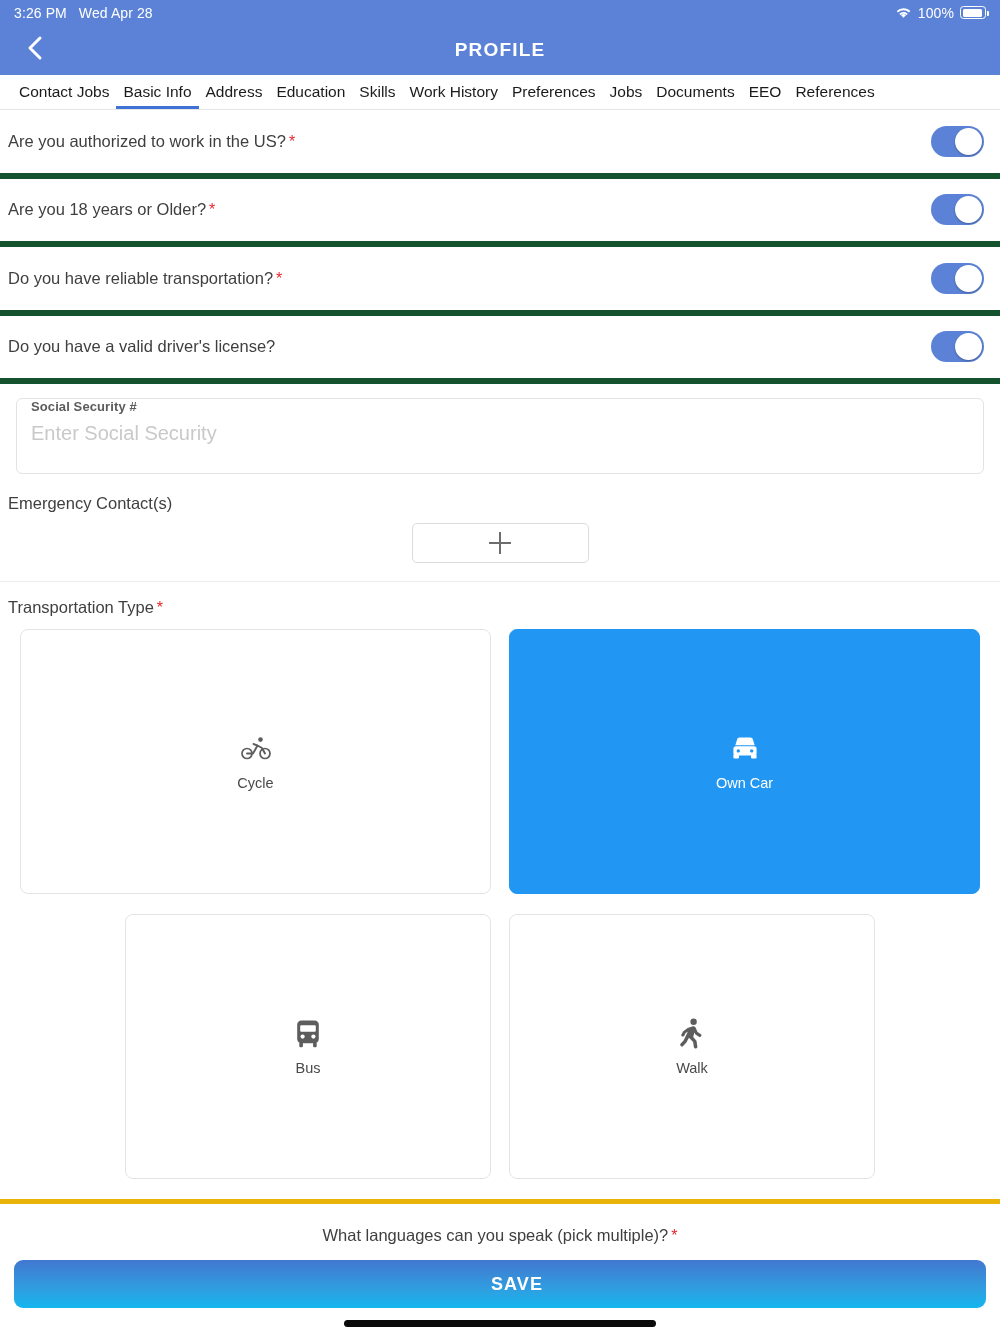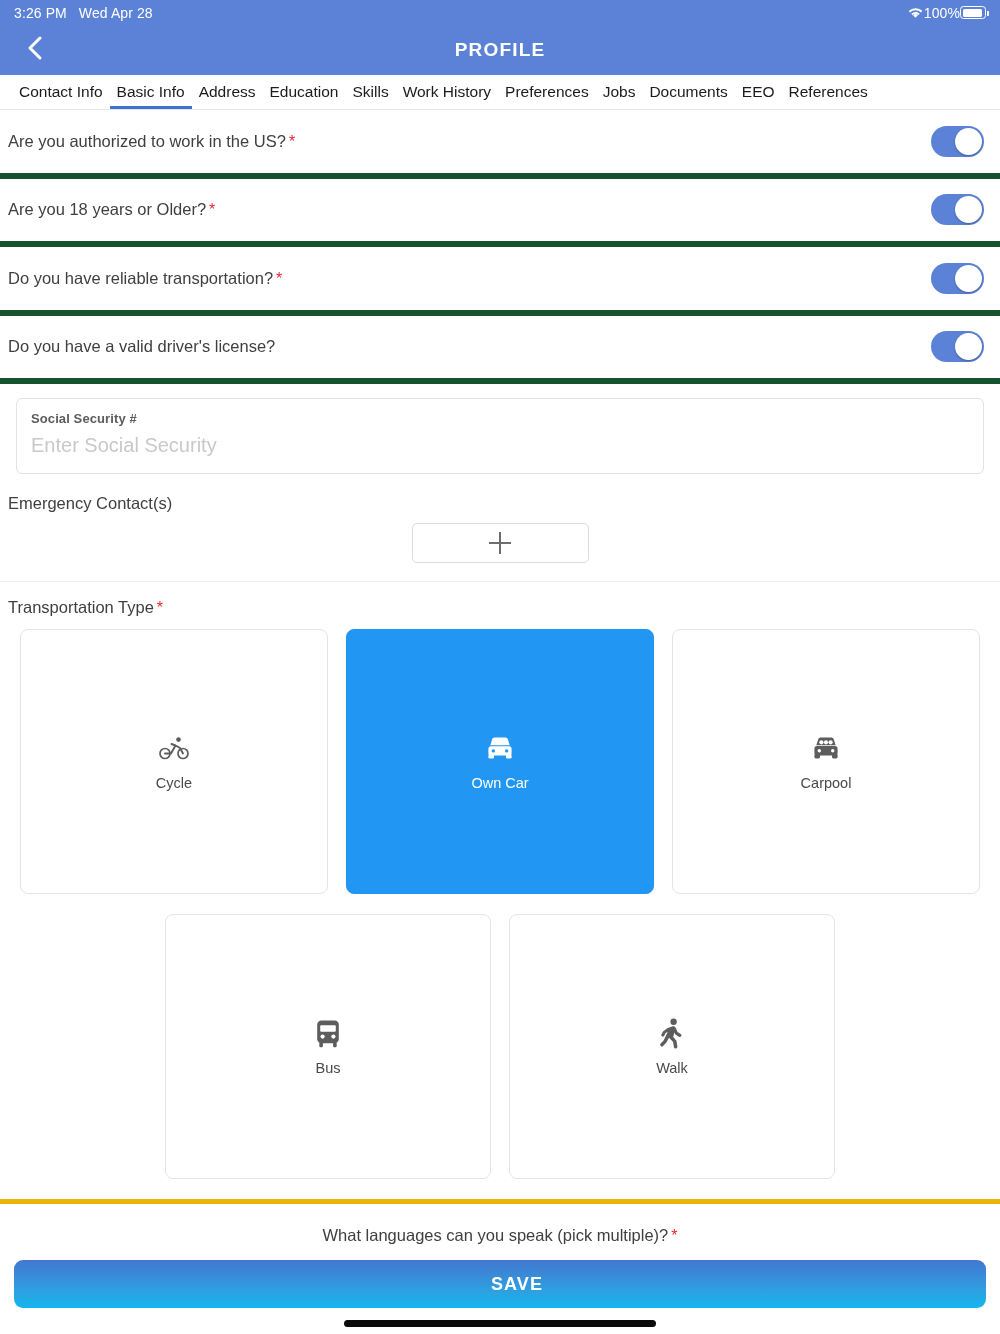--- a/index.html
+++ b/index.html
@@ -11,21 +11,21 @@
   }
   .screen { position: relative; width: 1000px; height: 1334px; background:#fff; }
 
   
   .statusbar {
     height: 25px; background:#5b82d6; color:#fff;
     display:flex; align-items:center; justify-content:space-between;
     padding: 0 14px; font-size: 14px; letter-spacing:.1px;
   }
   .sb-left { display:flex; align-items:center; gap:12px; }
-  .sb-right { display:flex; align-items:center; gap:0; }
+  .sb-right { display:flex; align-items:center; gap:6px; }
   .wifi-icon svg { display:block; }
   .batt {
     width:26px; height:13px; border:1.6px solid #ffffff; border-radius:3.5px;
     position:relative; display:inline-block;
   }
   .batt::after{
     content:""; position:absolute; right:-3.5px; top:3.5px;
     width:2px; height:5px; background:#fff; border-radius:0 1px 1px 0;
   }
   .batt i{ position:absolute; left:1.5px; top:1.5px; bottom:1.5px; width:19px;
@@ -71,21 +71,21 @@
     position:relative; cursor:pointer; flex:none;
   }
   .switch .knob{
     position:absolute; top:2px; left:24px; width:27px; height:27px;
     border-radius:50%; background:#fff; box-shadow:0 1px 2px rgba(0,0,0,.28);
   }
 
   
   .ssn-wrap{ padding:14px 16px 0 16px; }
   .ssn-box{
-    border:1px solid #e3e3e3; border-radius:6px; padding:12px 14px 14px 14px;
+    border:1px solid #e3e3e3; border-radius:6px; padding:0 14px 14px 14px;
     background:#fff; min-height:76px;
   }
   .ssn-label{ font-size:13px; font-weight:700; color:#5c5c5c; letter-spacing:.1px;}
   .ssn-input{
     border:none; outline:none; width:100%; margin-top:8px;
     font-family:"Liberation Sans", sans-serif; font-size:20px; color:#701a75;
     background:transparent;
   }
   .ssn-input::placeholder{ color:#c9c9c9; }
 
@@ -108,21 +108,21 @@
 
   
   .tt-label{ font-size:16.5px; color:#3f3f3f; padding:16px 0 0 8px; }
   .tt-row{ display:flex; gap:18px; padding:12px 20px 0 20px; }
   .tt-row.second{ justify-content:center; padding-top:20px; }
   .tcard{
     flex:1; height:265px; border:1px solid #e4e4e4; border-radius:8px;
     background:#fff; display:flex; flex-direction:column;
     align-items:center; justify-content:center; cursor:pointer;
   }
-  .tt-row.second .tcard{ flex:none; width:326px; }
+  .tt-row.second .tcard{ flex:none; width:366px; }
   .tcard.selected{ background:#2196f3; border-color:#2196f3; }
   .tcard .ico{ color:#5d5d5d; display:flex; align-items:center; justify-content:center; height:34px;}
   .tcard.selected .ico{ color:#ffffff; }
   .tcard .cap{ margin-top:9px; font-size:14.5px; color:#4a4a4a; }
   .tcard.selected .cap{ color:#ffffff; }
 
   
   .lang-sec{ border-top:5px solid #eab308; margin-top:20px; padding-top:22px; }
   .lang-q{ text-align:center; font-size:16.5px; color:#3f3f3f; }
   .chips{ display:flex; gap:18px; padding:22px 20px 0 20px; }
@@ -177,21 +177,21 @@
       <span>
         <svg width="20" height="28" viewBox="0 0 20 28">
           <polyline points="15,4 5,14 15,24" fill="none" stroke="#ffffff" stroke-width="3" stroke-linecap="round" stroke-linejoin="round"></polyline>
         </svg>
       </span>
     </div>
     <div class="page-title">PROFILE</div>
   </div>
 
   <div class="tabbar">
-    <div class="tab">Contact Info</div>
+    <div class="tab">Contact Jobs</div>
     <div class="tab active">Basic Info</div>
     <div class="tab">Address</div>
     <div class="tab">Education</div>
     <div class="tab">Skills</div>
     <div class="tab">Work History</div>
     <div class="tab">Preferences</div>
     <div class="tab">Jobs</div>
     <div class="tab">Documents</div>
     <div class="tab">EEO</div>
     <div class="tab">References</div>
@@ -273,36 +273,20 @@
           <rect x="3.4" y="10.3" width="23.2" height="9.2" rx="2.6"></rect>
           <rect x="3.4" y="18.2" width="5.6" height="4.4" rx="1.4"></rect>
           <rect x="21" y="18.2" width="5.6" height="4.4" rx="1.4"></rect>
           <circle cx="8.3" cy="14.9" r="1.7" fill="#2196f3"></circle>
           <circle cx="21.7" cy="14.9" r="1.7" fill="#2196f3"></circle>
         </svg>
       </span>
       <span class="cap">Own Car</span>
     </div>
 
-    <div class="tcard">
-      <span class="ico">
-        <svg width="30" height="26" viewBox="0 0 30 26" fill="currentColor">
-          <path d="M7.2 3.4C7.5 2.3 8.4 1.6 9.5 1.6h11c1.1 0 2 .7 2.3 1.8l1.9 5.9H5.3z"></path>
-          <circle cx="10.4" cy="6.3" r="2.1" fill="#ffffff"></circle>
-          <circle cx="15" cy="6.3" r="2.1" fill="#ffffff"></circle>
-          <circle cx="19.6" cy="6.3" r="2.1" fill="#ffffff"></circle>
-          <rect x="3.4" y="10.1" width="23.2" height="9.3" rx="2.6"></rect>
-          <rect x="3.4" y="18.1" width="5.6" height="4.4" rx="1.4"></rect>
-          <rect x="21" y="18.1" width="5.6" height="4.4" rx="1.4"></rect>
-          <circle cx="8.3" cy="14.7" r="1.7" fill="#ffffff"></circle>
-          <circle cx="21.7" cy="14.7" r="1.7" fill="#ffffff"></circle>
-        </svg>
-      </span>
-      <span class="cap">Carpool</span>
-    </div>
   </div>
 
   <div class="tt-row second">
     <div class="tcard">
       <span class="ico">
         <svg width="26" height="30" viewBox="0 0 26 30" fill="currentColor">
           <rect x="2.2" y="1.6" width="21.6" height="22.6" rx="4.2"></rect>
           <rect x="5.2" y="6.2" width="15.6" height="6.6" rx="1.1" fill="#ffffff"></rect>
           <circle cx="7.6" cy="17.6" r="2.1" fill="#ffffff"></circle>
           <circle cx="18.4" cy="17.6" r="2.1" fill="#ffffff"></circle>

